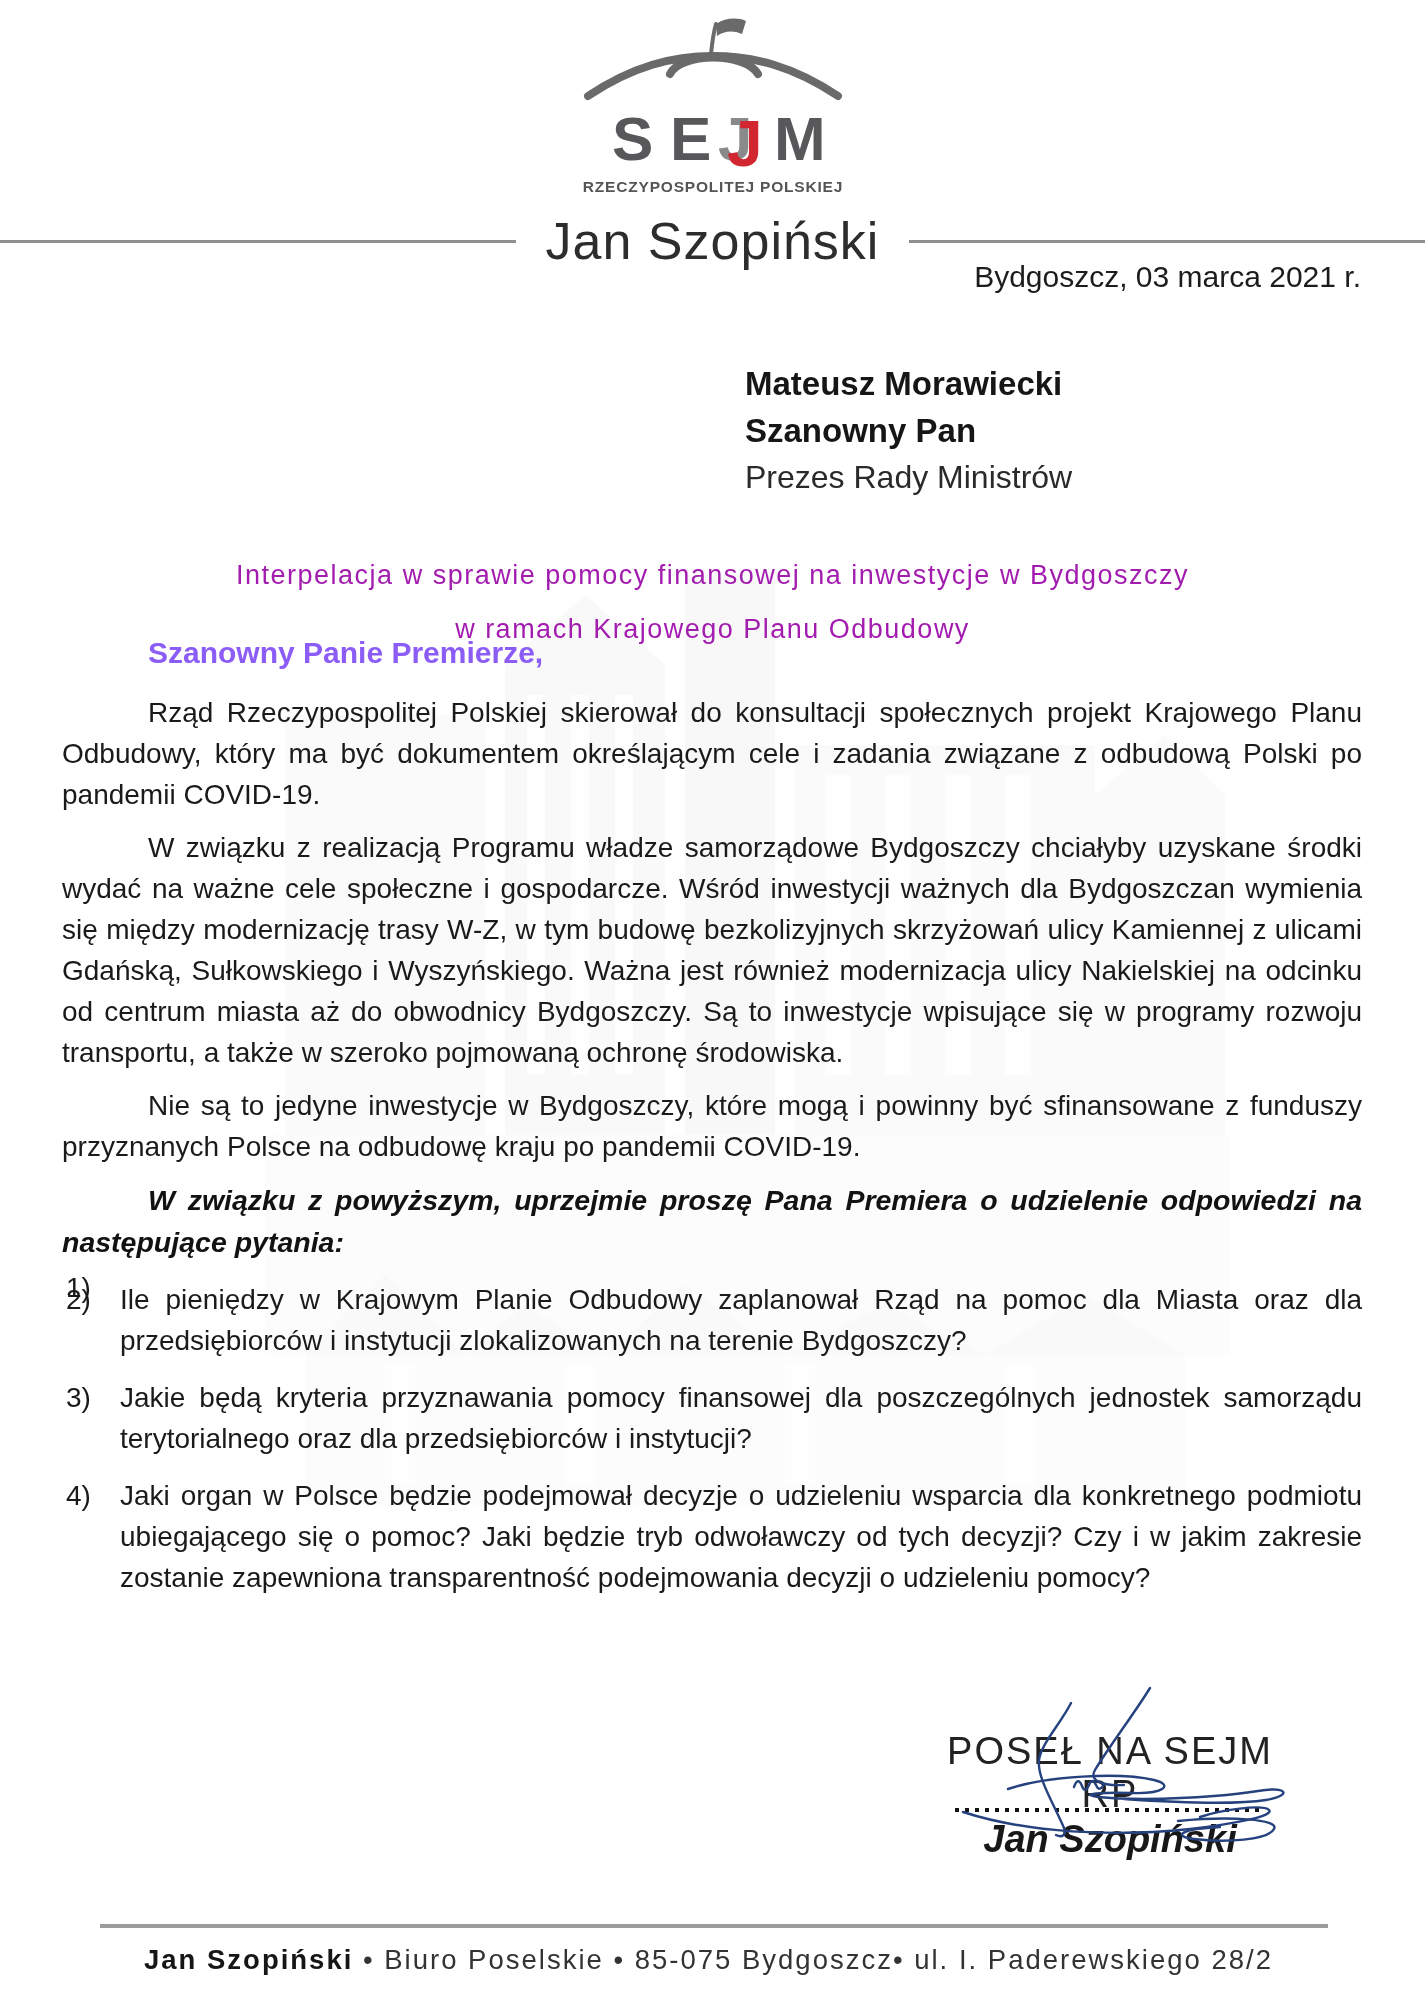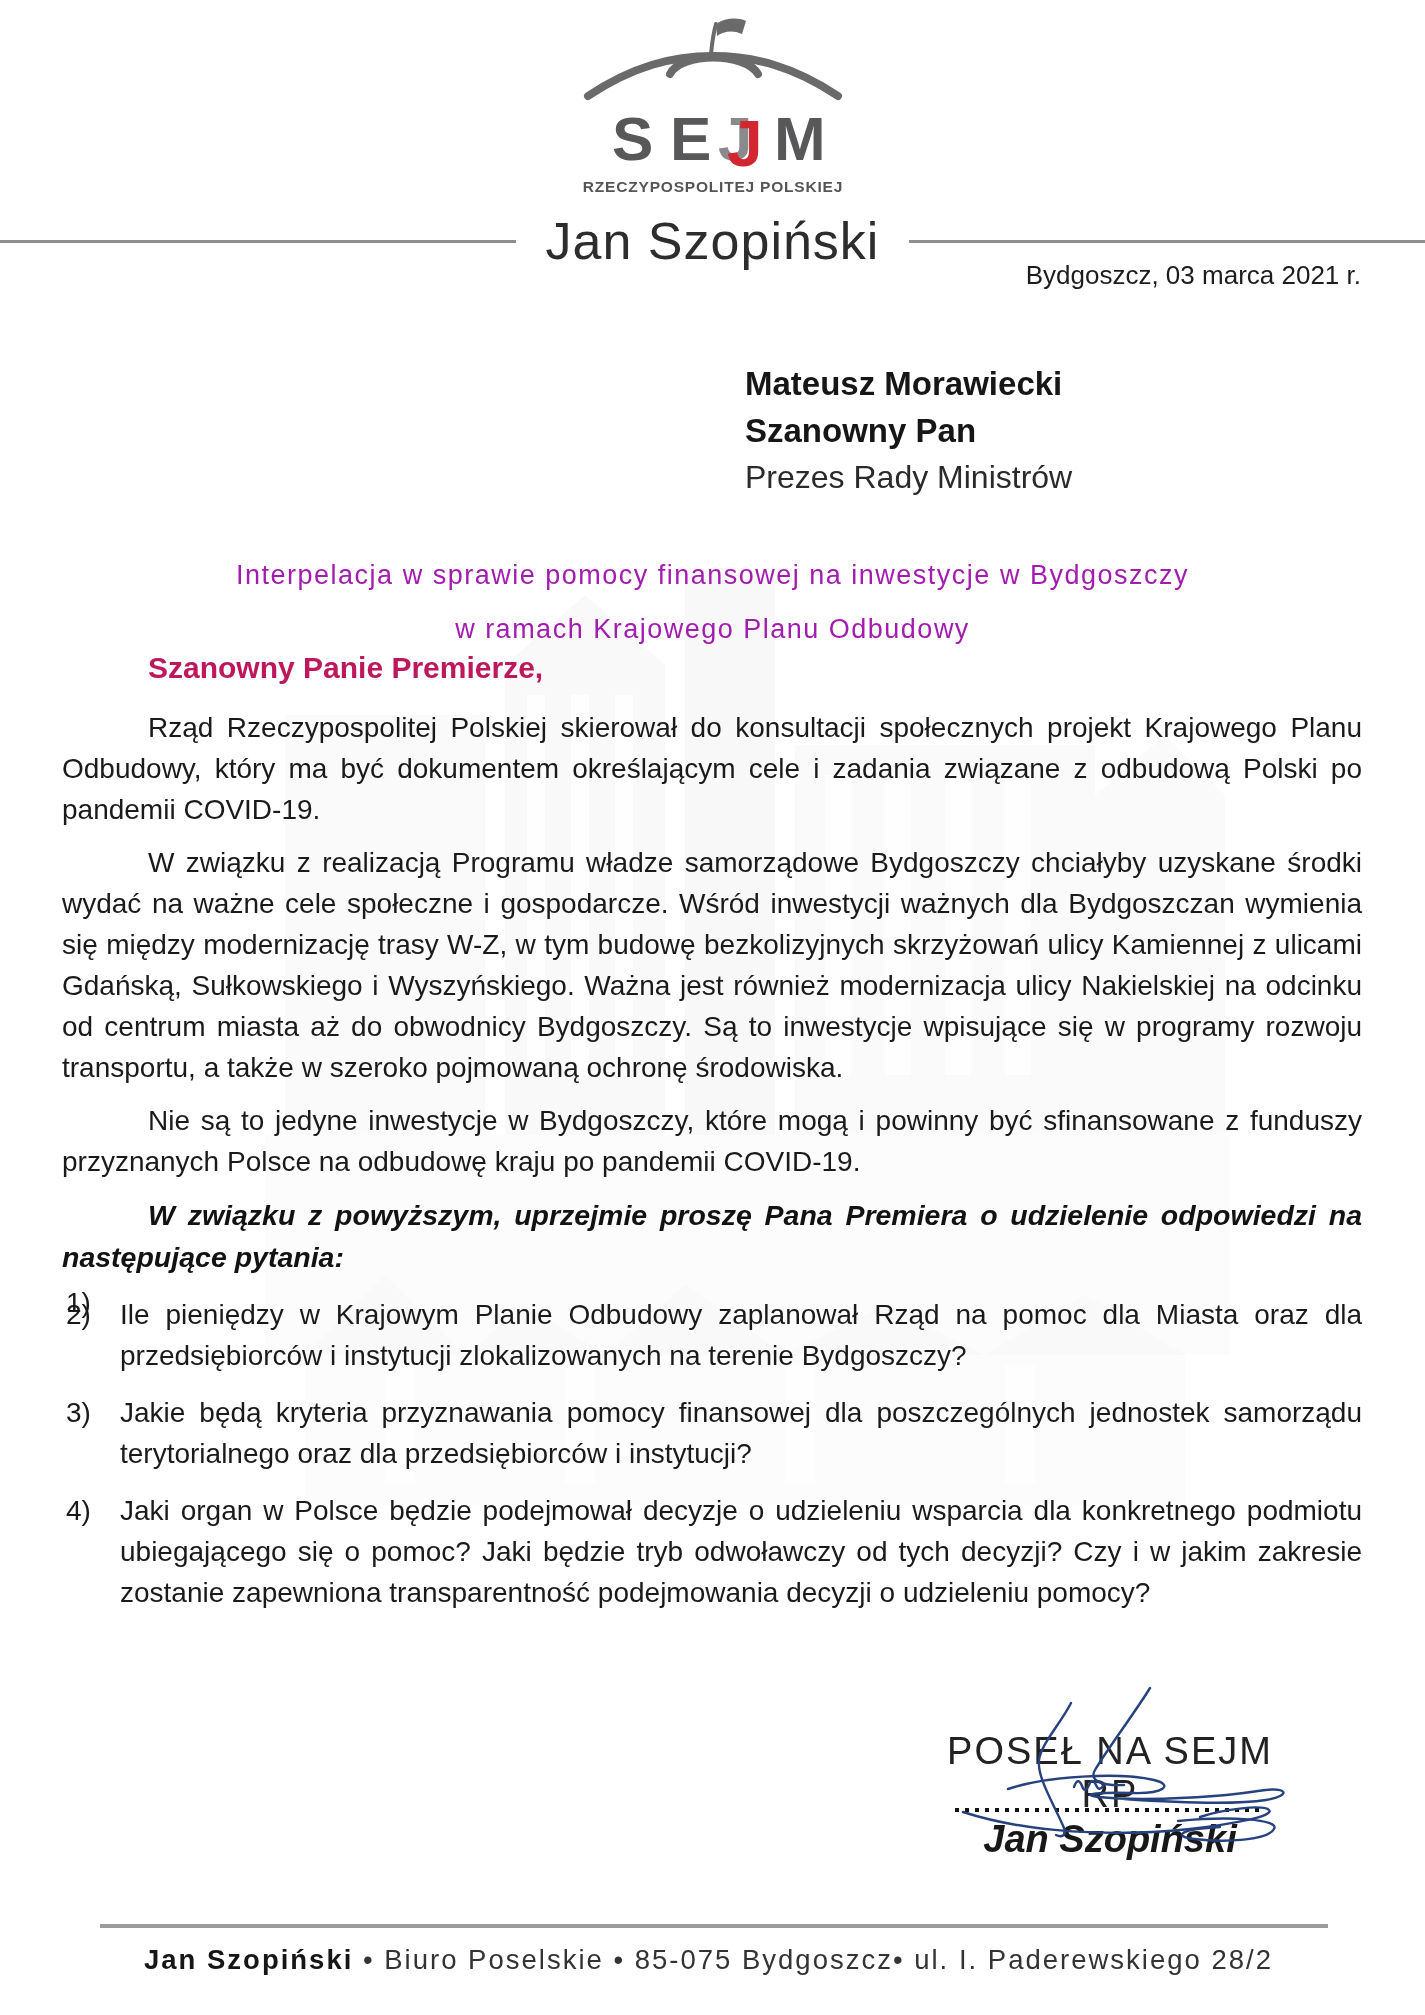--- a/index.html
+++ b/index.html
@@ -17,34 +17,34 @@
   .logo{position:absolute;top:14px;left:50%;transform:translateX(-50%);width:270px;height:188px;z-index:2;}
 
   
   .name-row{position:absolute;top:202px;left:0;right:0;height:78px;display:flex;align-items:center;z-index:2;}
   .rule{flex:1;height:3px;background:#8f8f8f;}
   .deputy-name{
     font-size:52px;font-weight:300;color:#2d2d2d;letter-spacing:1px;
     padding:0 30px;white-space:nowrap;
   }
 
-  .dateline{position:absolute;top:260px;right:64px;font-size:26px;color:#1c1c1c;z-index:2;text-align:right;}
+  .dateline{position:absolute;top:260px;right:64px;font-size:30px;color:#1c1c1c;z-index:2;text-align:right;}
 
   
   .addressee{position:absolute;top:360px;left:745px;line-height:47px;z-index:2;}
   .addressee .b{font-size:33px;font-weight:700;color:#161616;}
   .addressee .l{font-size:32px;font-weight:400;color:#2a2a2a;}
 
   
   .subject{position:absolute;top:548px;left:0;right:0;text-align:center;
     font-size:27px;line-height:54px;letter-spacing:1.5px;color:#a21caf;z-index:2;}
 
   
   .body-block{position:absolute;top:636px;left:62px;width:1300px;z-index:1;}
-  .salutation{font-size:30px;font-weight:700;text-indent:86px;margin:15px 0 22px 0;color:#be185d;}
+  .salutation{font-size:30px;font-weight:700;text-indent:86px;margin:0 0 22px 0;color:#8b5cf6;}
   .para{font-size:28px;line-height:41px;text-align:justify;text-indent:86px;margin:0 0 12px 0;color:#1a1a1a;}
   .para.request{font-size:28.5px;font-weight:700;font-style:italic;line-height:42px;margin:4px 0 4px 0;color:#121212;}
   .question{position:relative;padding-left:58px;font-size:28px;line-height:41px;text-align:justify;margin:0 0 16px 0;color:#1a1a1a;}
   .q-num{position:absolute;left:4px;top:0;}
 
   
   .sig-role{position:absolute;top:1730px;left:930px;width:360px;text-align:center;
     font-size:38px;letter-spacing:2px;color:#222;z-index:2;}
   .sig-svg{position:absolute;top:1686px;left:928px;width:445px;height:185px;z-index:3;}
   .dotted-line{position:absolute;top:1808px;left:955px;width:306px;height:4px;z-index:2;

